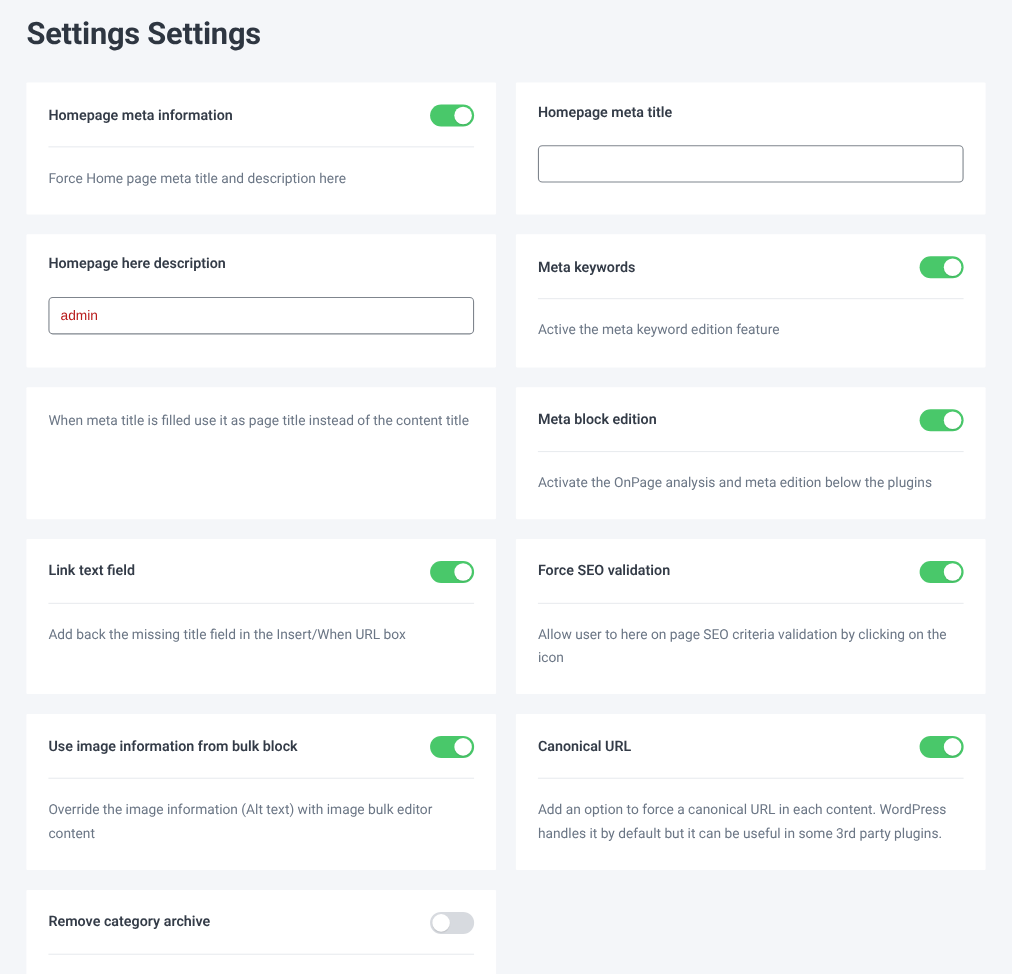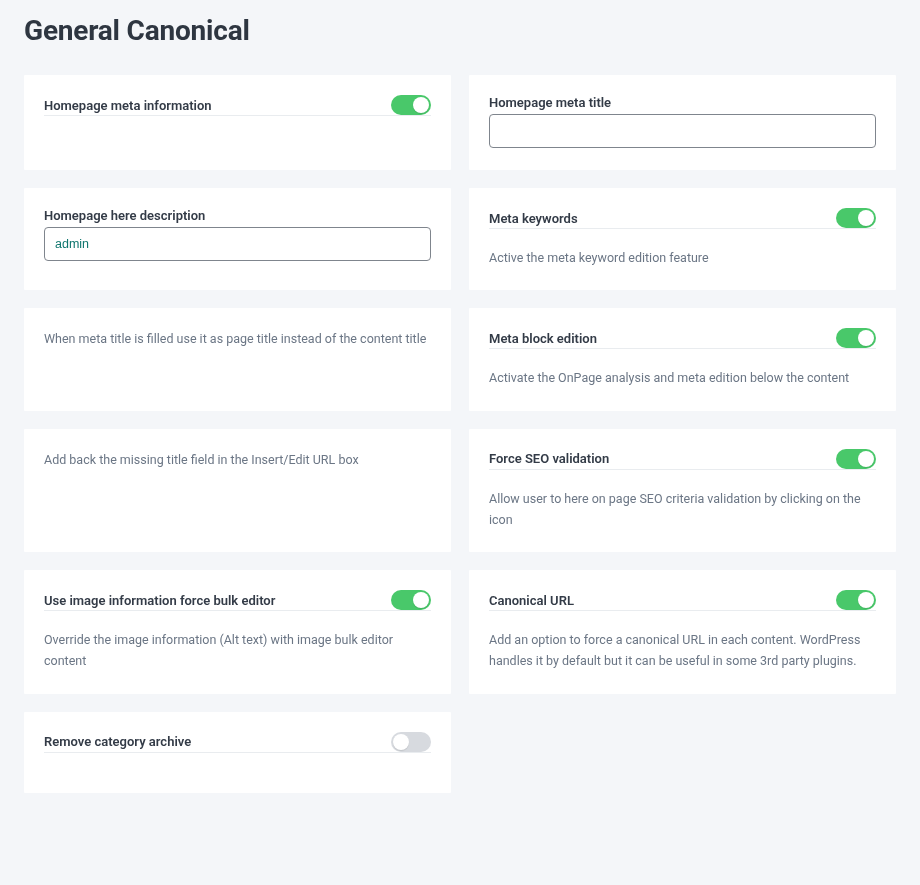--- a/index.html
+++ b/index.html
@@ -30,20 +30,21 @@
     background: #fff;
     padding: 20px 20px 22px 20px;
     display: flex;
     flex-direction: column;
     border-radius: 1px;
   }
   .card-header {
     display: flex;
     align-items: center;
     justify-content: space-between;
+    padding-bottom: 18px;
     border-bottom: 1px solid #e9ecef;
     margin-bottom: 18px;
     gap: 48px;
   }
   .card-header.no-border {
     border-bottom: none;
     margin-bottom: 4px;
   }
   .card-title {
     font-size: 13px;
@@ -80,39 +81,40 @@
   .toggle.off { background: #d7dadf; }
   .toggle.off .knob { left: 2px; }
   
   .text-input {
     width: 100%;
     height: 34px;
     border: 1px solid #7f858d;
     border-radius: 4px;
     padding: 6px 10px;
     font-size: 12.5px;
-    color: #0f766e;
+    color: #b91c1c;
     background: #fff;
   }
 </style>
 </head>
 <body>
 
 <div class="page">
-  <h1 class="page-title">General Canonical</h1>
+  <h1 class="page-title">Settings Settings</h1>
 
   <div class="grid">
 
     <div class="card">
       <div class="card-header">
         <span class="card-title">Homepage meta information</span>
         <span class="toggle on">
             <span class="knob"></span>
           </span>
       </div>
+      <div class="card-desc">Force Home page meta title and description here</div>
     </div>
 
     <div class="card">
       <div class="card-header no-border">
         <span class="card-title">Homepage meta title</span>
       </div>
       <input class="text-input" type="text" value="" style="">
     </div>
 
     <div class="card">
@@ -136,40 +138,46 @@
       <div class="card-desc">When meta title is filled use it as page title instead of the content title</div>
     </div>
 
     <div class="card">
       <div class="card-header">
         <span class="card-title">Meta block edition</span>
         <span class="toggle on">
             <span class="knob"></span>
           </span>
       </div>
-      <div class="card-desc">Activate the OnPage analysis and meta edition below the content</div>
-    </div>
-
-    <div class="card">
-      <div class="card-desc">Add back the missing title field in the Insert/Edit URL box</div>
+      <div class="card-desc">Activate the OnPage analysis and meta edition below the plugins</div>
+    </div>
+
+    <div class="card">
+      <div class="card-header">
+        <span class="card-title">Link text field</span>
+        <span class="toggle on">
+            <span class="knob"></span>
+          </span>
+      </div>
+      <div class="card-desc">Add back the missing title field in the Insert/When URL box</div>
     </div>
 
     <div class="card">
       <div class="card-header">
         <span class="card-title">Force SEO validation</span>
         <span class="toggle on">
             <span class="knob"></span>
           </span>
       </div>
       <div class="card-desc">Allow user to here on page SEO criteria validation by clicking on the icon</div>
     </div>
 
     <div class="card">
       <div class="card-header">
-        <span class="card-title">Use image information force bulk editor</span>
+        <span class="card-title">Use image information from bulk block</span>
         <span class="toggle on">
             <span class="knob"></span>
           </span>
       </div>
       <div class="card-desc">Override the image information (Alt text) with image bulk editor content</div>
     </div>
 
     <div class="card">
       <div class="card-header">
         <span class="card-title">Canonical URL</span>

